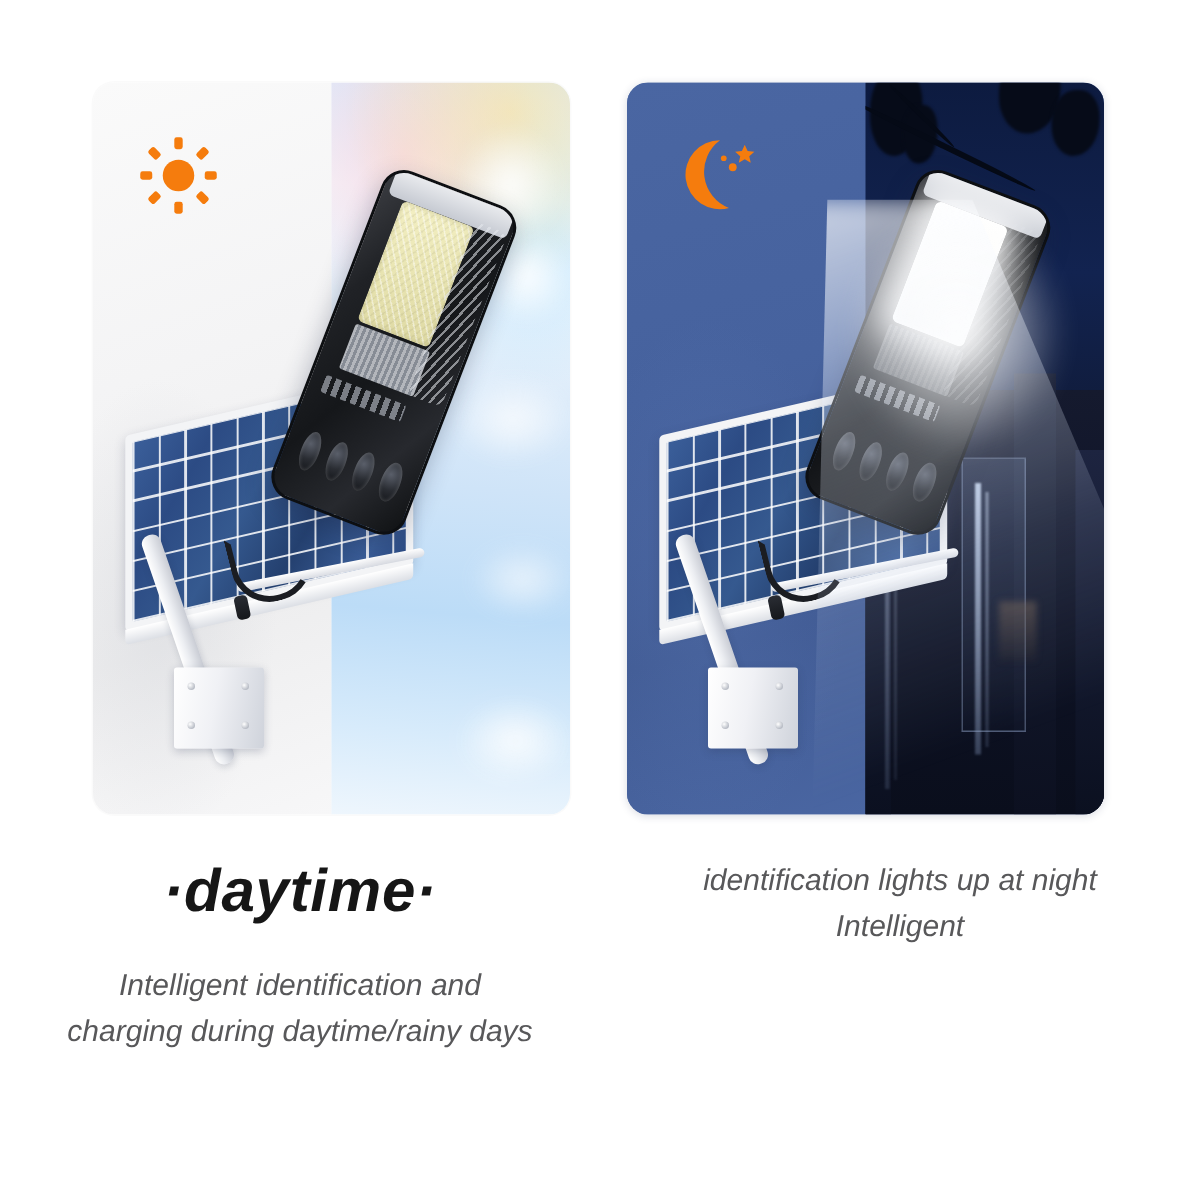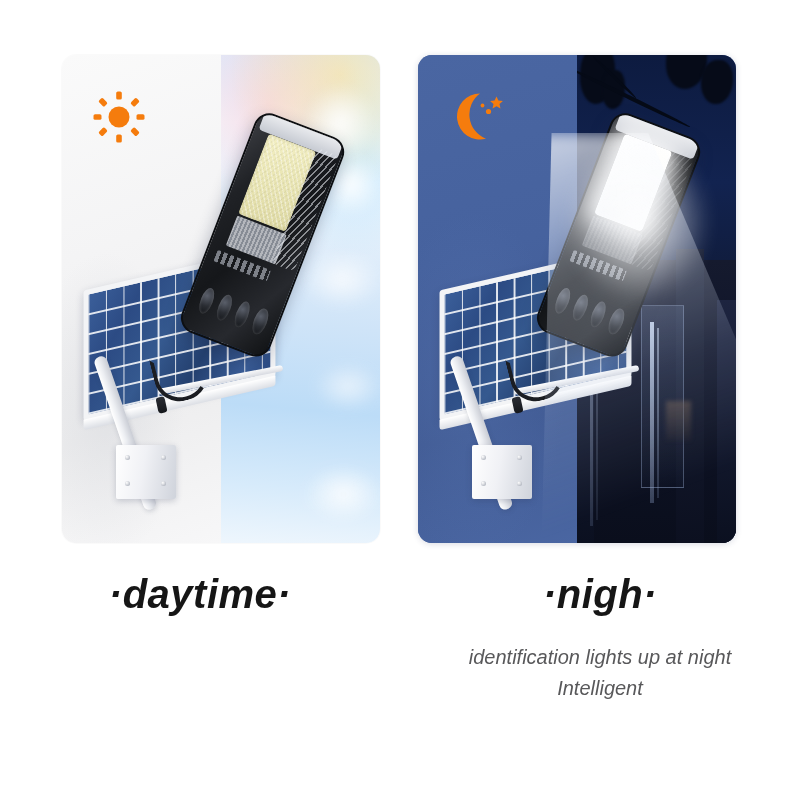--- a/index.html
+++ b/index.html
@@ -435,23 +435,26 @@
           <circle cx="38.5" cy="24.5" r="2.6" fill="#F57C0D"></circle>
           <circle cx="32.5" cy="18.5" r="1.9" fill="#F57C0D"></circle>
         </svg>
       </div>
     </div>
   </div>
 
   <div class="captions">
     <div class="cap">
       <div class="title">·daytime·</div>
+      <div class="sub">
+        <span>Intelligent identification and</span>
+        <span>charging during daytime/rainy days</span>
+      </div>
     </div>
     <div class="cap">
-      <div class="title">·nigh·</div>
       <div class="sub">
         <span>identification lights up at night</span>
         <span>Intelligent</span>
       </div>
     </div>
   </div>
 
 </div>
 
 </body></html>

